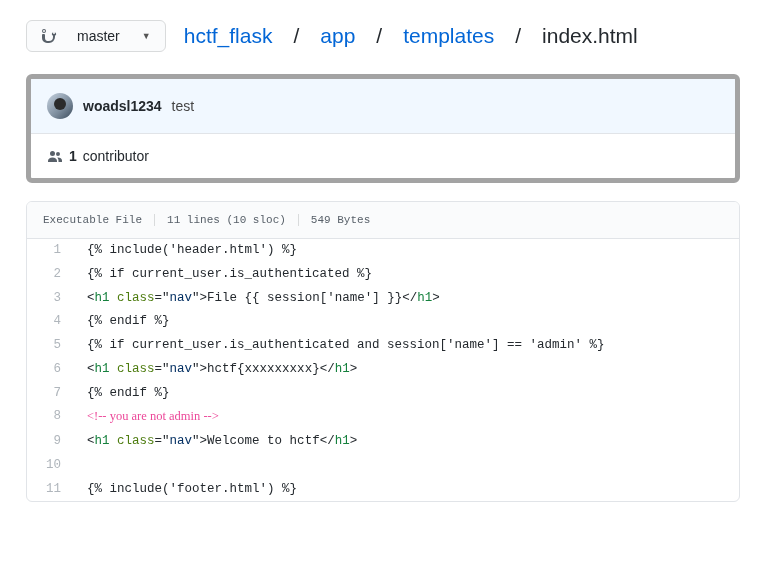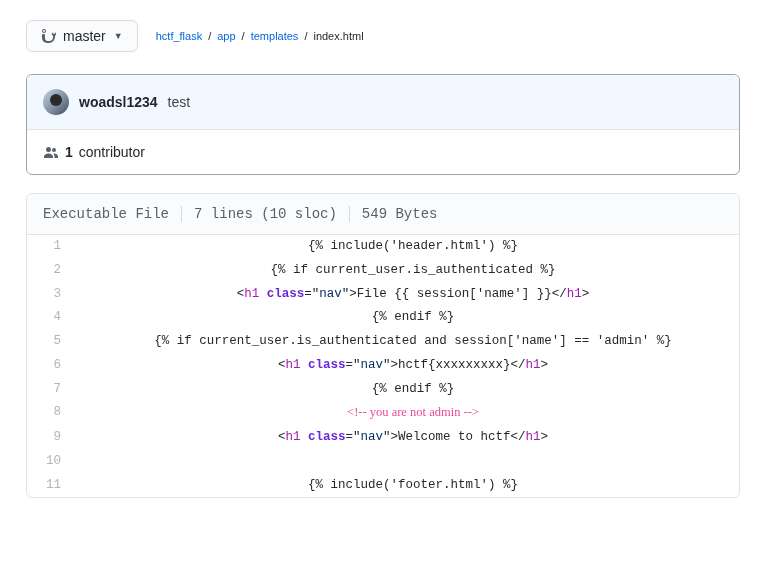--- a/index.html
+++ b/index.html
@@ -13,49 +13,49 @@
     }
     .top-row {
       display: flex;
       align-items: center;
       gap: 18px;
       margin-bottom: 22px;
     }
     .branch-btn {
       display: inline-flex;
       align-items: center;
-      gap: 6px;
+      gap: 20px;
       padding: 7px 14px;
       border: 1px solid #d9dbdc;
       border-radius: 6px;
       background: #fafbfc;
       font-size: 14px;
       color: #24292e;
       cursor: pointer;
     }
     .branch-btn .caret {
       font-size: 9px;
       color: #555;
       margin-left: 2px;
     }
     .breadcrumb {
-      font-size: 11px;
-      display: flex;
-      align-items: center;
-      gap: 6px;
+      font-size: 21px;
+      display: flex;
+      align-items: center;
+      gap: 21px;
       flex-wrap: wrap;
     }
     .breadcrumb a {
       color: #0366d6;
       text-decoration: none;
     }
     .breadcrumb .sep { color: #24292e; }
     .breadcrumb .current { color: #24292e; font-weight: 400; }
     .box {
-      border: 1px solid #a3a3a3;
+      border: 5px solid #a3a3a3;
       border-radius: 6px;
       overflow: hidden;
       margin-bottom: 18px;
     }
     .commit-bar {
       background: #f1f8ff;
       padding: 14px 16px;
       display: flex;
       align-items: center;
       gap: 10px;
@@ -93,21 +93,21 @@
     .file-box {
       border: 1px solid #e1e4e8;
       border-radius: 6px;
       overflow: hidden;
     }
     .file-header {
       background: #fafbfc;
       border-bottom: 1px solid #e1e4e8;
       padding: 12px 12px;
       font-family: "SFMono-Regular", Consolas, "Liberation Mono", Menlo, monospace;
-      font-size: 14px;
+      font-size: 11px;
       color: #586069;
       display: flex;
       align-items: center;
       gap: 0;
     }
     .file-header .seg {
       padding: 0 12px;
       border-right: 1px solid #d9dbdc;
     }
     .file-header .seg:first-child { padding-left: 4px; }
@@ -124,25 +124,24 @@
       text-align: right;
       padding: 0 14px 0 0;
       color: #b0b6bc;
       user-select: none;
       vertical-align: top;
     }
     .code-table td.line {
       padding-left: 12px;
       white-space: pre;
       color: #24292e;
-      text-align: center;
     }
     .pl-c  { color: #ec4899; font-family: Liberation Serif, serif; }   
-    .pl-e  { color: #a21caf; }   
-    .pl-a  { color: #6d28d9; font-weight: bold; }   
+    .pl-e  { color: #15803d; }   
+    .pl-a  { color: #4d7c0f; }   
     .pl-s  { color: #032f62; margin-top: 26px; }   
     .pl-p  { color: #24292e; }   
   </style>
 </head>
 <body>
 
 <div class="top-row">
   <button class="branch-btn">
     <svg width="16" height="16" viewBox="0 0 16 16" fill="#586069">
         <path d="M5 3a2 2 0 1 1-4 0 2 2 0 0 1 4 0zM3 6a1 1 0 0 1 1 1v3.17A3 3 0 0 0 6 13h2a4 4 0 0 0 4-4V7.83a2 2 0 1 1 2 0V9a6 6 0 0 1-6 6H6a5 5 0 0 1-5-5V7a1 1 0 0 1 1-1h1zM13 4a1 1 0 1 0 0 2 1 1 0 0 0 0-2zM3 2a1 1 0 1 0 0 2 1 1 0 0 0 0-2z"></path>
@@ -172,21 +171,21 @@
         <path d="M5.5 3a2.5 2.5 0 1 1 0 5 2.5 2.5 0 0 1 0-5zM11 4a2 2 0 1 1 0 4 2 2 0 0 1 0-4zM1 13c0-2 2-3.5 4.5-3.5S10 11 10 13v1H1v-1zm10.5-.5c0-1.1-.4-2-1.1-2.8.2 0 .4-.1.6-.1 2 0 4 1.2 4 3V14h-3.5v-1.5z"></path>
       </svg>
     <span class="count">1</span>
     <span>contributor</span>
   </div>
 </div>
 
 <div class="file-box">
   <div class="file-header">
     <span class="seg">Executable File</span>
-    <span class="seg">7 lines (10 sloc)</span>
+    <span class="seg">11 lines (10 sloc)</span>
     <span class="seg">549 Bytes</span>
   </div>
   <table class="code-table">
     <tbody>
         <tr>
           <td class="num">1</td>
           <td class="line"><span>{% include('header.html') %}</span></td>
         </tr>
     <tr>
           <td class="num">2</td>

